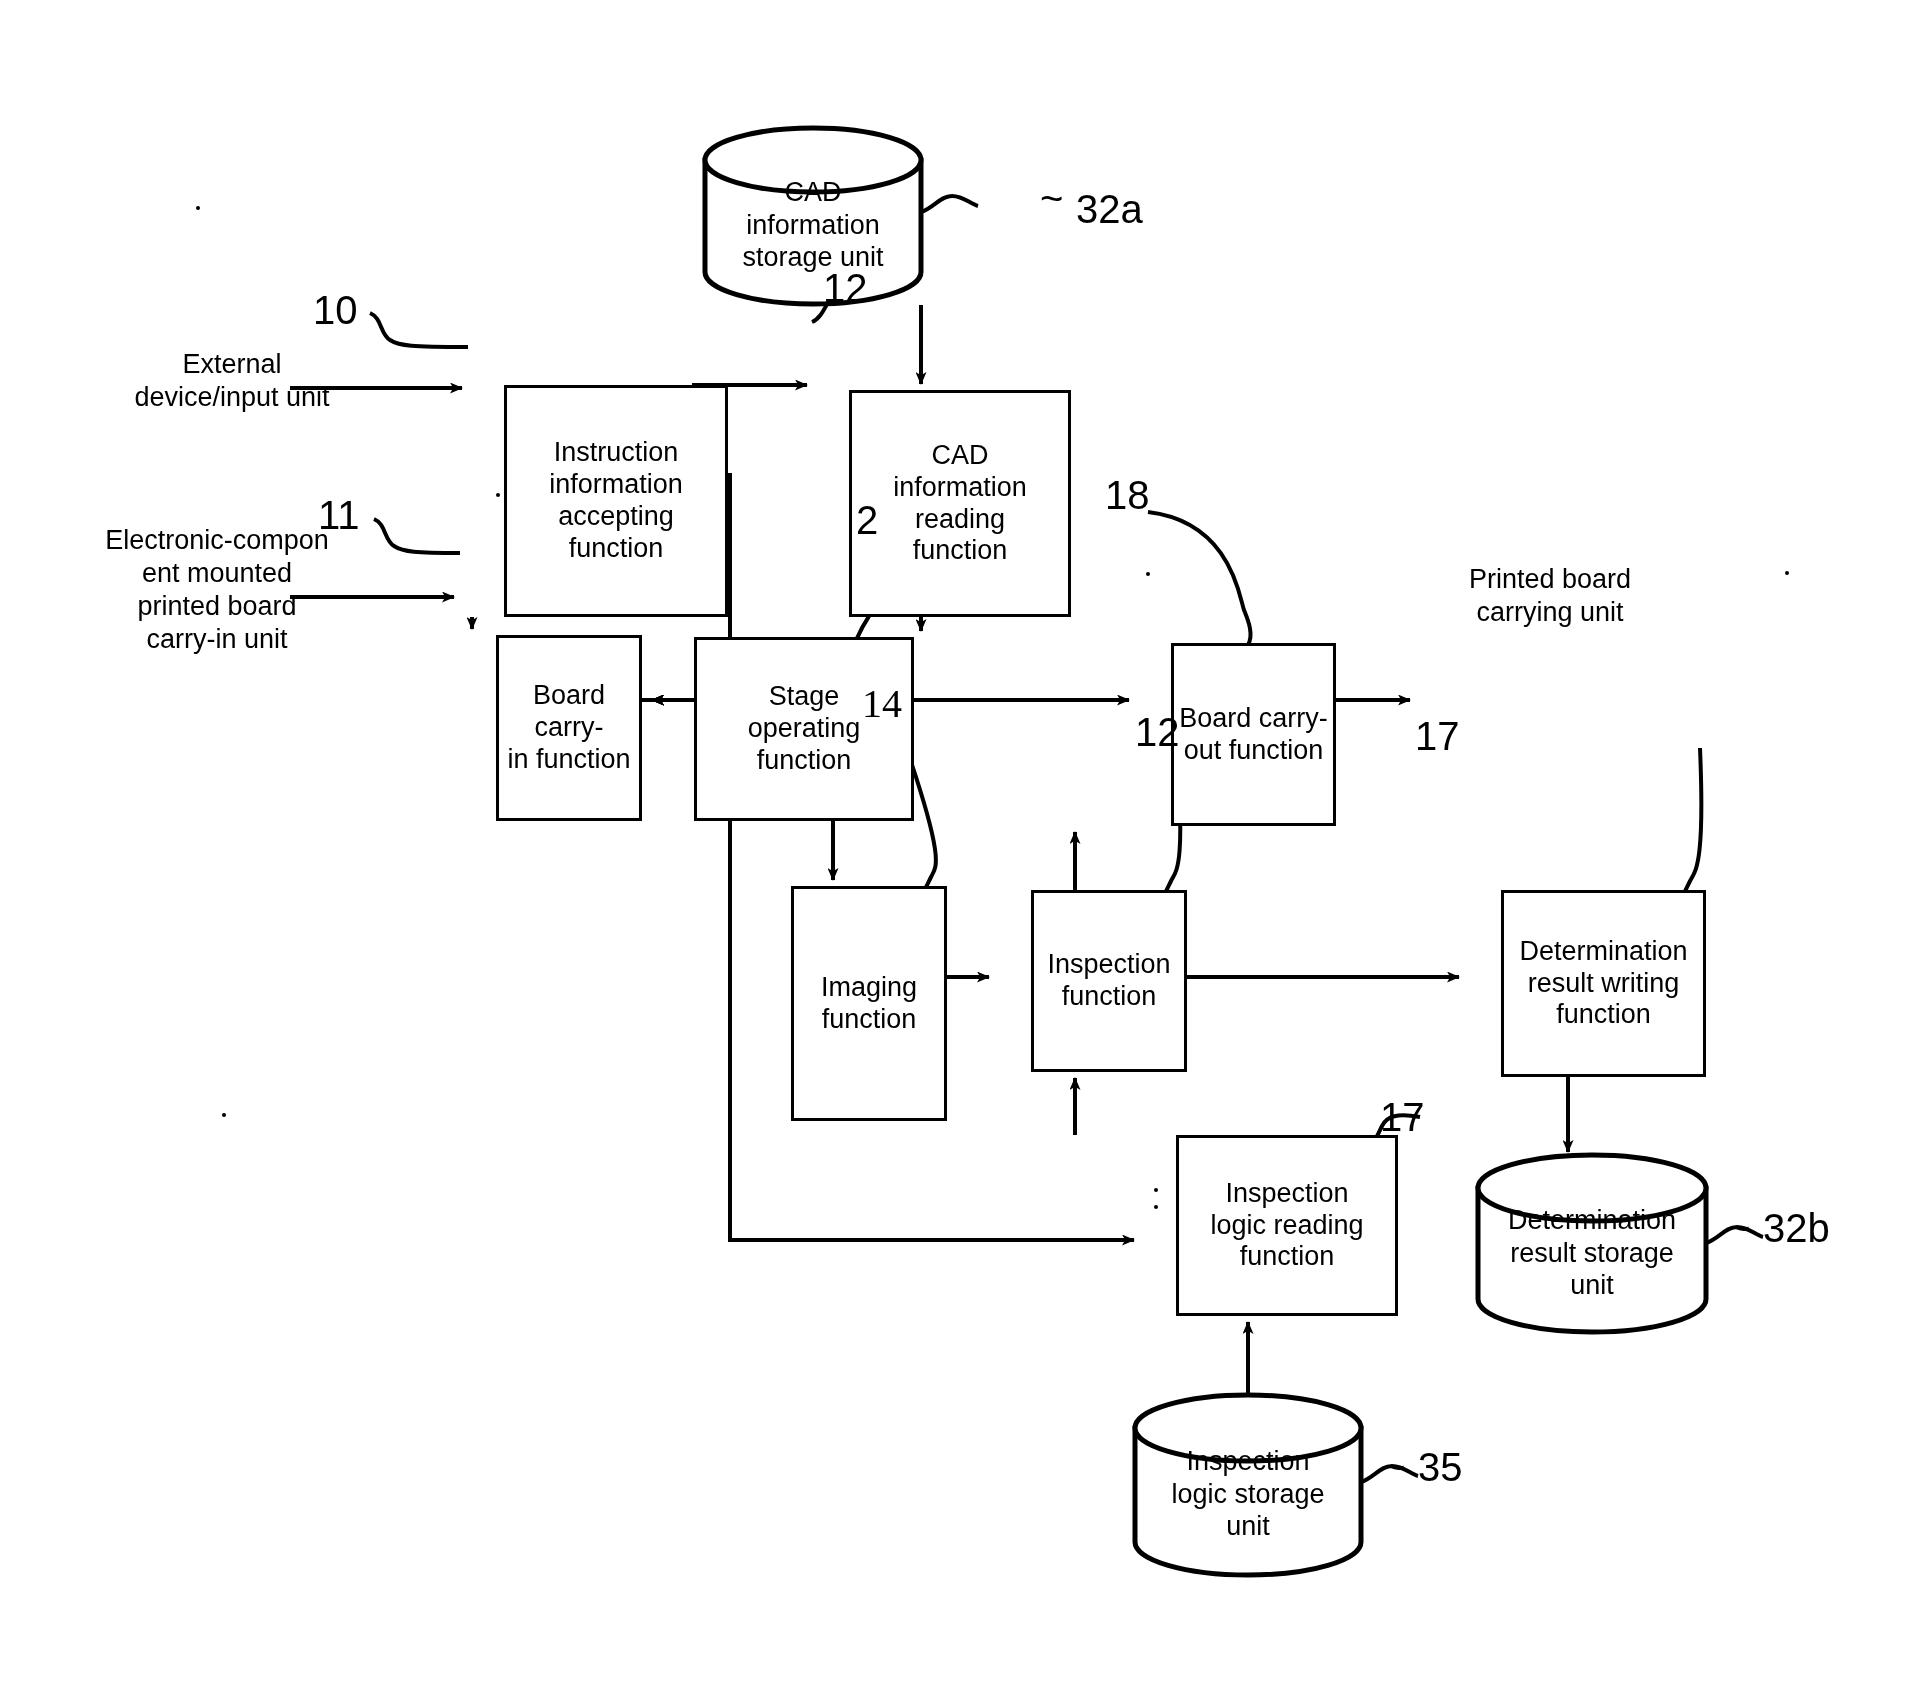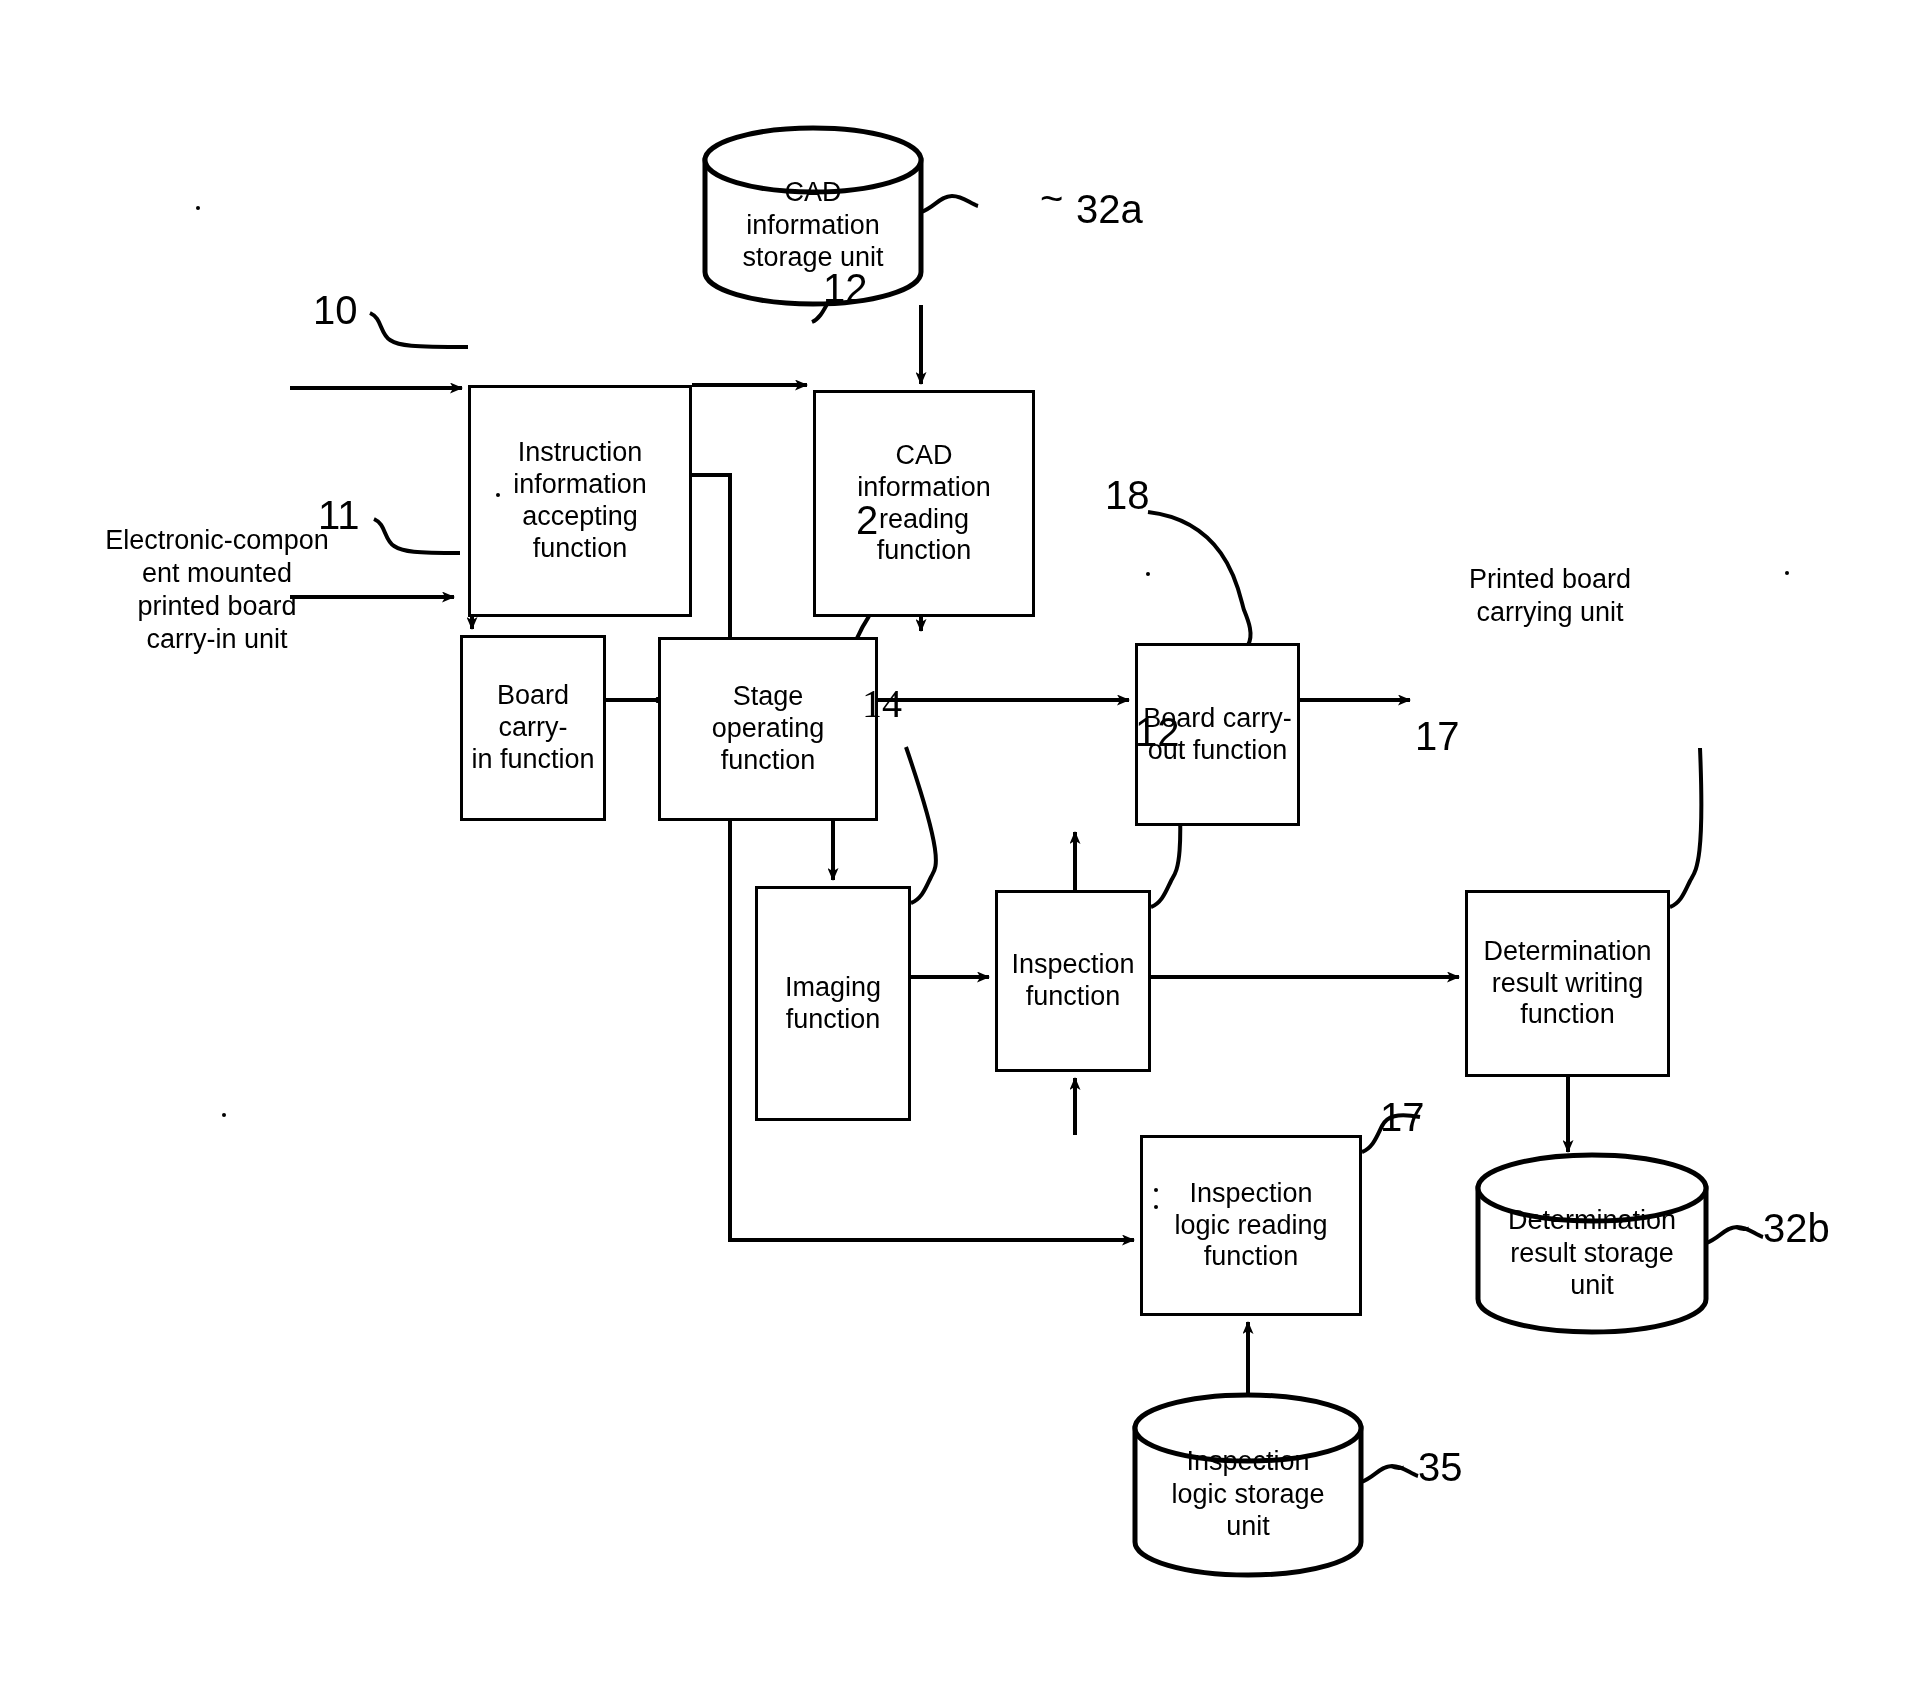--- a/index.html
+++ b/index.html
@@ -3,21 +3,21 @@
 <meta charset="utf-8">
 <style>
   html,body{margin:0;padding:0;background:#ffffff;}
   body{width:1917px;height:1681px;position:relative;
        font-family:"Liberation Sans", sans-serif;color:#000;overflow:hidden;}
   #canvas{position:absolute;left:0;top:0;width:1917px;height:1681px;}
   svg.layer{position:absolute;left:0;top:0;width:1917px;height:1681px;}
 
   .node{position:absolute;display:flex;align-items:center;justify-content:center;
         text-align:center;line-height:1.18;font-size:27px;box-sizing:border-box;}
-  .box{border:3px solid #000;background:#fff;}
+  .box{border:3px solid #000;background:#fff;margin-left:36px;}
   .freetext{position:absolute;text-align:center;font-size:27px;line-height:1.22;
             white-space:pre-line;}
   .reftag{position:absolute;font-size:40px;font-weight:400;letter-spacing:0px;}
   .cyl-label{position:absolute;text-align:center;font-size:27px;line-height:1.2;
              white-space:pre-line;display:flex;align-items:center;justify-content:center;}
   .speck{position:absolute;width:4px;height:4px;background:#000;border-radius:50%;}
 </style>
 </head>
 <body>
 
@@ -176,20 +176,22 @@
 storage unit</div>
 
   <div class="cyl-label" style="left:1478px;top:1188px;width:228px;height:130px;">Determination
 result storage
 unit</div>
 
   <div class="cyl-label" style="left:1135px;top:1428px;width:226px;height:132px;">Inspection
 logic storage
 unit</div>
 
+  <div class="freetext" style="left:62px;top:348px;width:340px;">External
+device/input unit</div>
 
   <div class="freetext" style="left:42px;top:524px;width:350px;">Electronic-compon
 ent mounted
 printed board
 carry-in unit</div>
 
   <div class="freetext" style="left:1390px;top:563px;width:320px;">Printed board
 carrying unit</div>
 
   <div class="reftag" style="left:313px;top:288px;">10</div>

